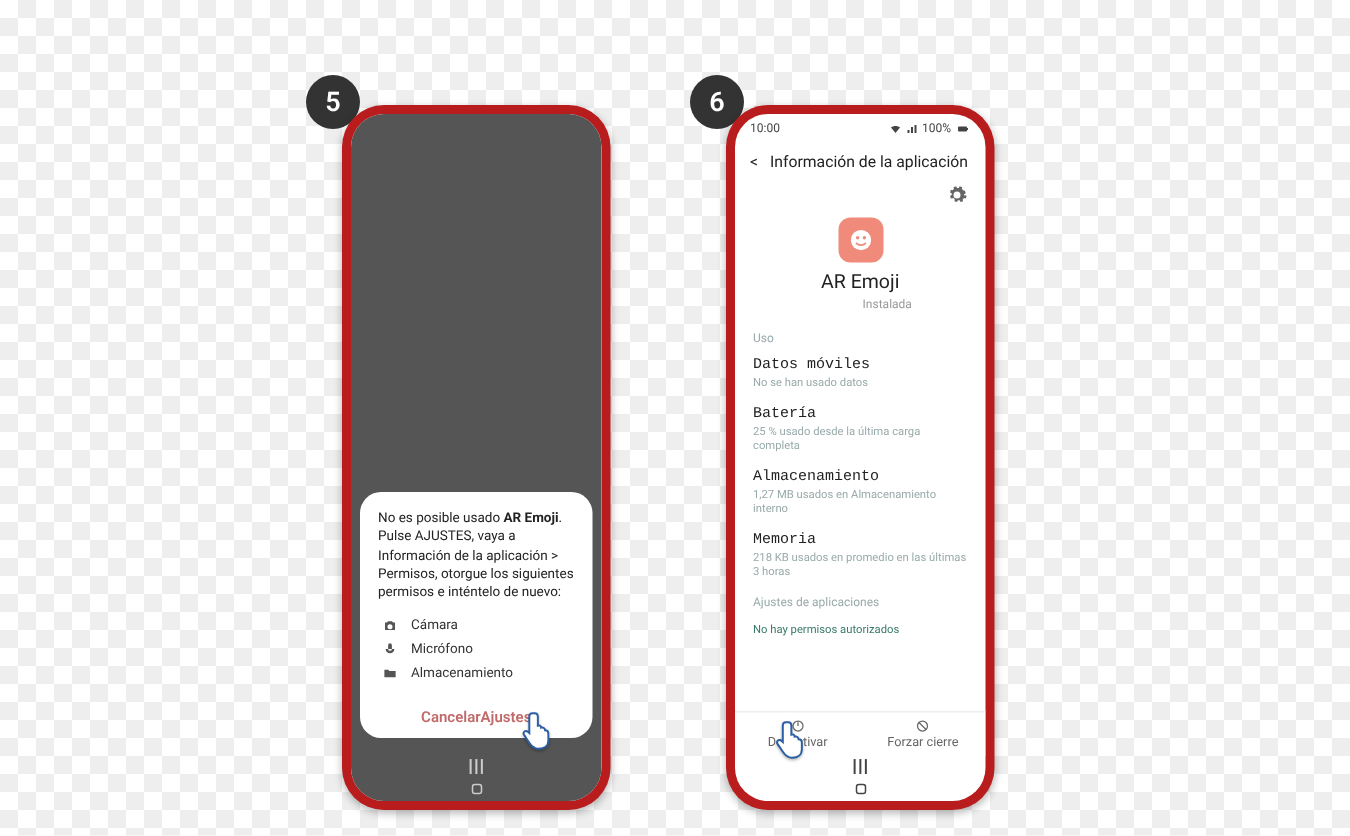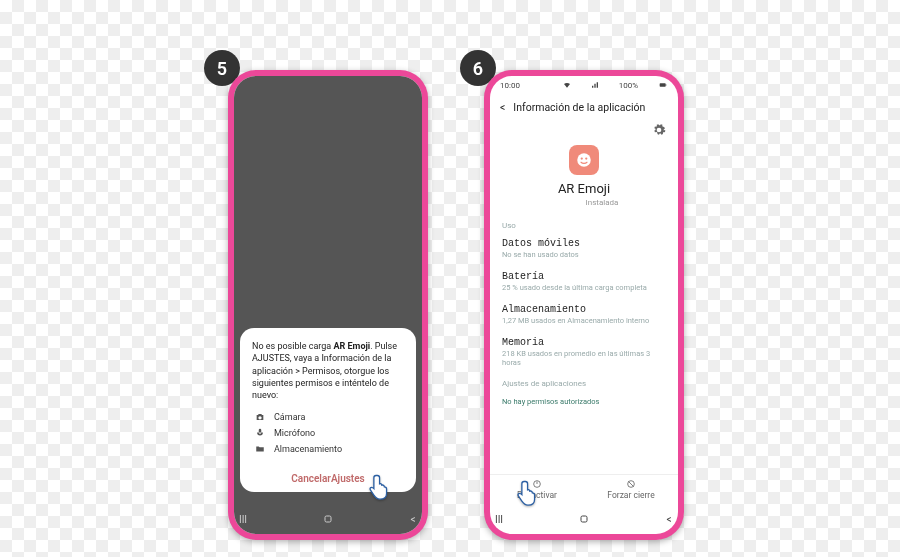--- a/index.html
+++ b/index.html
@@ -19,23 +19,23 @@
     width: 36px; height: 36px;
     border-radius: 50%;
     background: #333;
     color: #fff;
     font-weight: 600;
     font-size: 18px;
     display: flex; align-items: center; justify-content: center;
   }
   .phone {
     position: absolute;
-    width: 200px;
+    width: 179px;
     height: 470px;
-    background: #ec4899;
+    background: #b91c1c;
     border-radius: 28px;
     padding: 6px;
     box-shadow: 0 2px 6px rgba(0,0,0,.3);
   }
   .speaker { position: absolute; top: 11px; left: 50%; transform: translateX(-50%); width: 6px; height: 6px; background: #222; border-radius: 50%; }
   .screen {
     width: 100%; height: 100%;
     background: #fff;
     border-radius: 22px;
     overflow: hidden;
@@ -51,21 +51,21 @@
     padding: 12px 12px 6px 12px;
     font-size: 9px;
     color: #222;
   }
   .dialog .msg { line-height: 1.35; margin-bottom: 8px; }
   .dialog .msg b { font-weight: 700; }
   .perm-row { display: flex; align-items: center; gap: 8px; padding: 3px 0 3px 2px; color: #333; }
   .perm-row .ico { width: 12px; display: flex; justify-content: center; color: #555; }
   .dialog-actions { display: flex; justify-content: center; margin-top: 10px; padding: 6px 0 2px 0; font-weight: 600; font-size: 10px; }
   .dialog-actions .btn { color: #c06a6a; }
-  .navbar { position: absolute; left: 0; right: 0; bottom: 0; height: 30px; display: flex; align-items: center; justify-content: space-between; color: #ccc; font-size: 10px; }
+  .navbar { position: absolute; left: 0; right: 0; bottom: 0; height: 30px; display: flex; align-items: center; justify-content: flex-start; color: #ccc; font-size: 14px; flex-direction: column; }
   .navbar.dark { color: #444; }
   .nav-btn { width: 18px; height: 18px; display: flex; align-items: center; justify-content: center; }
   
   .statusbar { height: 18px; font-size: 8px; color: #444; display: flex; align-items: center; justify-content: space-between; padding: 0 10px; }
   .headerbar { height: 26px; display: flex; align-items: center; padding: 0 10px; gap: 8px; font-size: 10.5px; color: #222; }
   .headerbar .title { flex: 1; }
   .gear-row { display: flex; justify-content: flex-end; padding: 2px 12px 0 12px; color: #666; }
   .app-block { text-align: center; padding: 4px 0 8px 0; }
   .app-icon { width: 30px; height: 30px; border-radius: 8px; background: #f08a7a; margin: 0 auto 6px auto; display: flex; align-items: center; justify-content: center; color: #fff; }
   .app-name { font-size: 13px; color: #222; }
@@ -87,21 +87,21 @@
 
 <div class="step-badge" style="top:50px;left:204px">5</div>
 
 <div class="phone" style="top:70px;left:228px">
   <div class="speaker"></div>
   <div class="screen">
     <div class="dim"></div>
 
     <div class="dialog">
       <div class="msg">
-        <span>No es posible carga </span><b>AR Emoji</b><span>. Pulse AJUSTES, vaya a Información de la aplicación &gt; Permisos, otorgue los siguientes permisos e inténtelo de nuevo:</span>
+        <span>No es posible usado </span><b>AR Emoji</b><span>. Pulse AJUSTES, vaya a Información de la aplicación &gt; Permisos, otorgue los siguientes permisos e inténtelo de nuevo:</span>
       </div>
       <div class="perm-row">
         <span class="ico">
             <svg viewBox="0 0 24 24" width="10" height="10" fill="currentColor">
               <path d="M4 7h3l2-2h6l2 2h3v12H4z M12 10a4 4 0 1 0 0 8 4 4 0 0 0 0-8z"></path>
             </svg>
           </span>
         <span>Cámara</span>
       </div>
       <div class="perm-row">
@@ -145,21 +145,21 @@
 </div>
 
 <div class="step-badge" style="top:50px;left:460px">6</div>
 
 <div class="phone" style="top:70px;left:484px">
   <div class="speaker"></div>
   <div class="screen">
 
     <div class="statusbar">
       <span>10:00</span>
-      <span style="display:flex;align-items:center;gap:20px">
+      <span style="display:flex;align-items:flex-end;gap:3px">
         <svg viewBox="0 0 24 24" width="8" height="8" fill="currentColor">
             <path d="M12 20l9-11c-5-4-13-4-18 0z"></path>
           </svg>
         <svg viewBox="0 0 24 24" width="8" height="8" fill="currentColor">
             <path d="M3 20h4v-6H3zM10 20h4V8h-4zM17 20h4V4h-4z"></path>
           </svg>
         <span>100%</span>
         <svg viewBox="0 0 24 24" width="10" height="8" fill="currentColor">
             <rect x="2" y="7" width="18" height="10" rx="2"></rect>
             <rect x="20" y="10" width="2" height="4"></rect>

